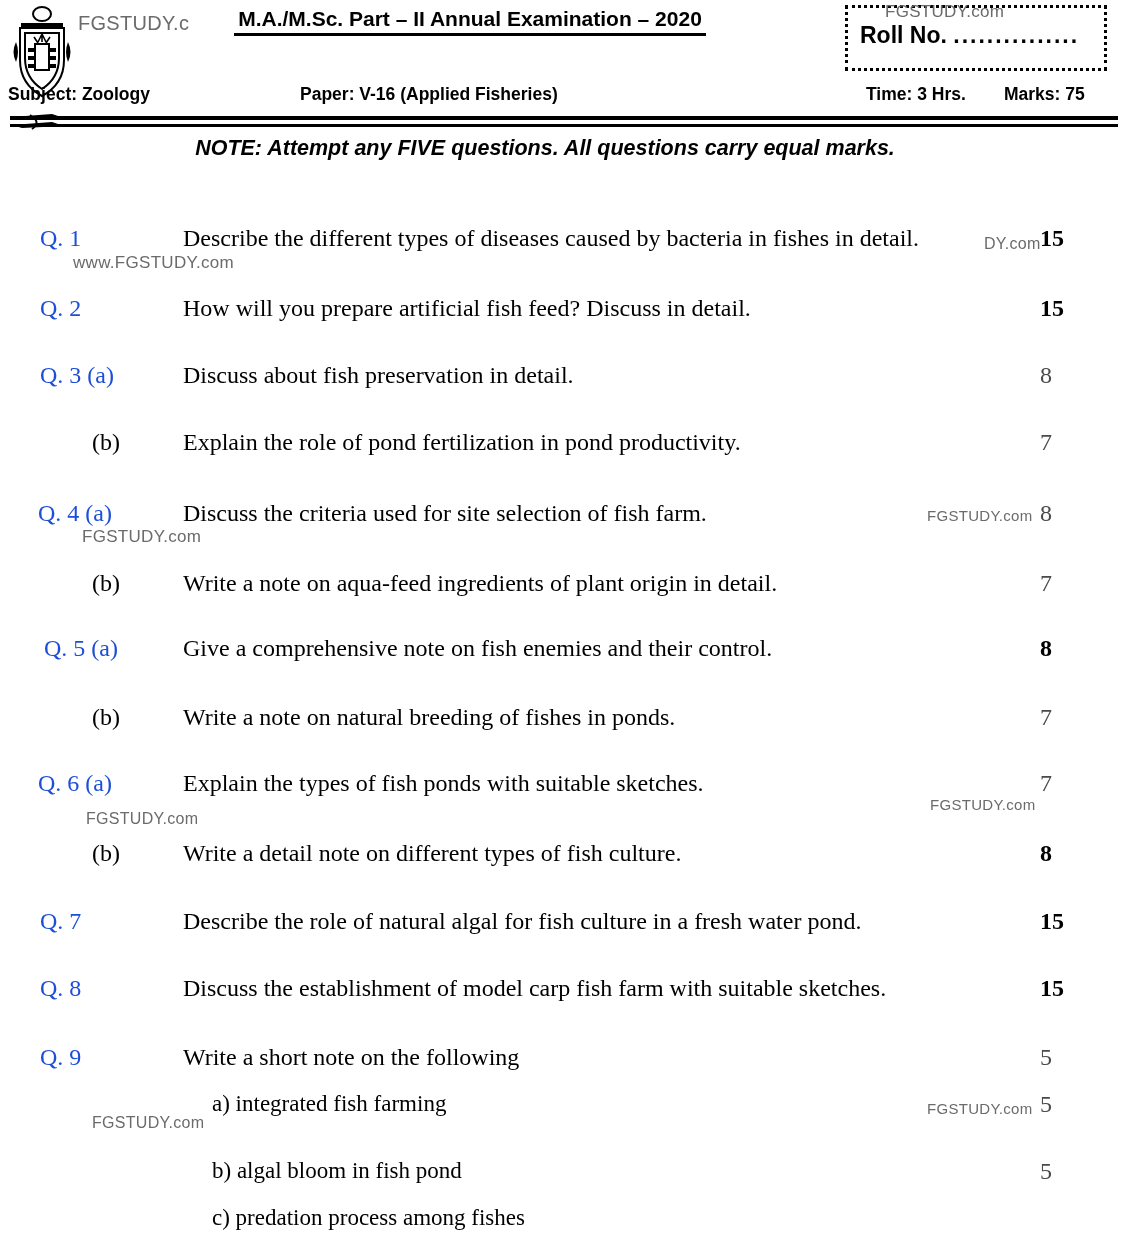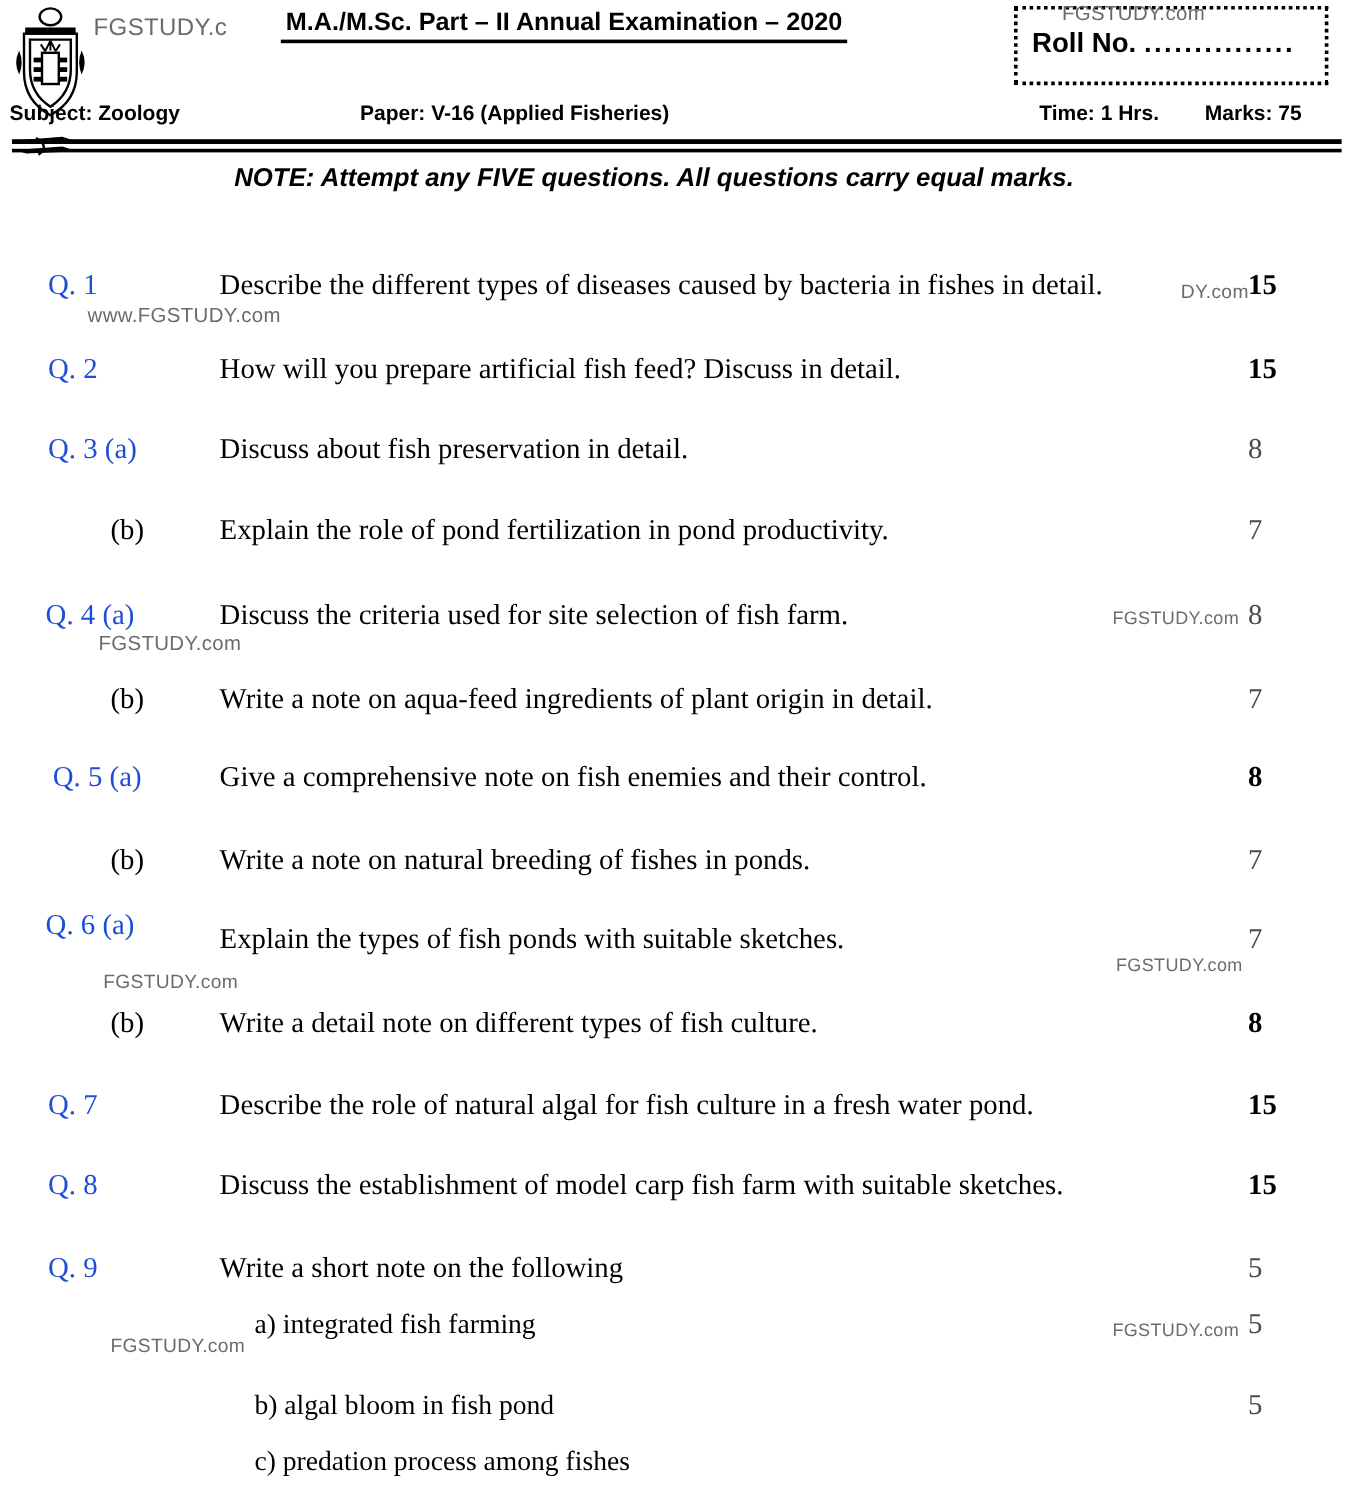--- a/index.html
+++ b/index.html
@@ -230,21 +230,21 @@
 
   <div class="rollbox"></div>
   <div class="rollno-text">
     <span>Roll No.</span>
     <span class="rollno-dots">...............</span>
   </div>
 
   <div class="subject-row">
     <div class="subject-label">Subject: Zoology</div>
     <div class="paper-label">Paper: V-16 (Applied Fisheries)</div>
-    <div class="time-label">Time: 1 Hrs.</div>
+    <div class="time-label">Time: 3 Hrs.</div>
     <div class="marks-label">Marks: 75</div>
   </div>
 </div>
 
 <div class="rule-wrap">
   <div class="rule-thick"></div>
   <div class="rule-thin"></div>
   <div class="rule-orn">
     <svg viewBox="0 0 56 18" width="56" height="18">
       <path d="M0 4 L40 1 L52 5 L10 7 Z" fill="#000"></path>
@@ -274,21 +274,21 @@
     <div class="qmark faded" style="left: 1040px; top: 300px;">8</div>
     <div class="qnum" style="left: 92px; top: 370px;">(b)</div>
     <div class="qtext" style="top: 370px;">Write a note on aqua-feed ingredients of plant origin in detail.</div>
     <div class="qmark faded" style="left: 1040px; top: 370px;">7</div>
     <div class="qnum faded" style="left: 44px; top: 435px;">Q. 5 (a)</div>
     <div class="qtext" style="top: 435px;">Give a comprehensive note on fish enemies and their control.</div>
     <div class="qmark bold" style="left: 1040px; top: 435px;">8</div>
     <div class="qnum" style="left: 92px; top: 504px;">(b)</div>
     <div class="qtext" style="top: 504px;">Write a note on natural breeding of fishes in ponds.</div>
     <div class="qmark faded" style="left: 1040px; top: 504px;">7</div>
-    <div class="qnum faded" style="left: 38px; top: 558px;">Q. 6 (a)</div>
+    <div class="qnum faded" style="left: 38px; top: 570px;">Q. 6 (a)</div>
     <div class="qtext" style="top: 570px;">Explain the types of fish ponds with suitable sketches.</div>
     <div class="qmark faded" style="left: 1040px; top: 570px;">7</div>
     <div class="qnum" style="left: 92px; top: 640px;">(b)</div>
     <div class="qtext" style="top: 640px;">Write a detail note on different types of fish culture.</div>
     <div class="qmark bold" style="left: 1040px; top: 640px;">8</div>
     <div class="qnum faded" style="left: 40px; top: 708px;">Q. 7</div>
     <div class="qtext" style="top: 708px;">Describe the role of natural algal for fish culture in a fresh water pond.</div>
     <div class="qmark bold" style="left: 1040px; top: 708px;">15</div>
     <div class="qnum faded" style="left: 40px; top: 775px;">Q. 8</div>
     <div class="qtext" style="top: 775px;">Discuss the establishment of model carp fish farm with suitable sketches.</div>

